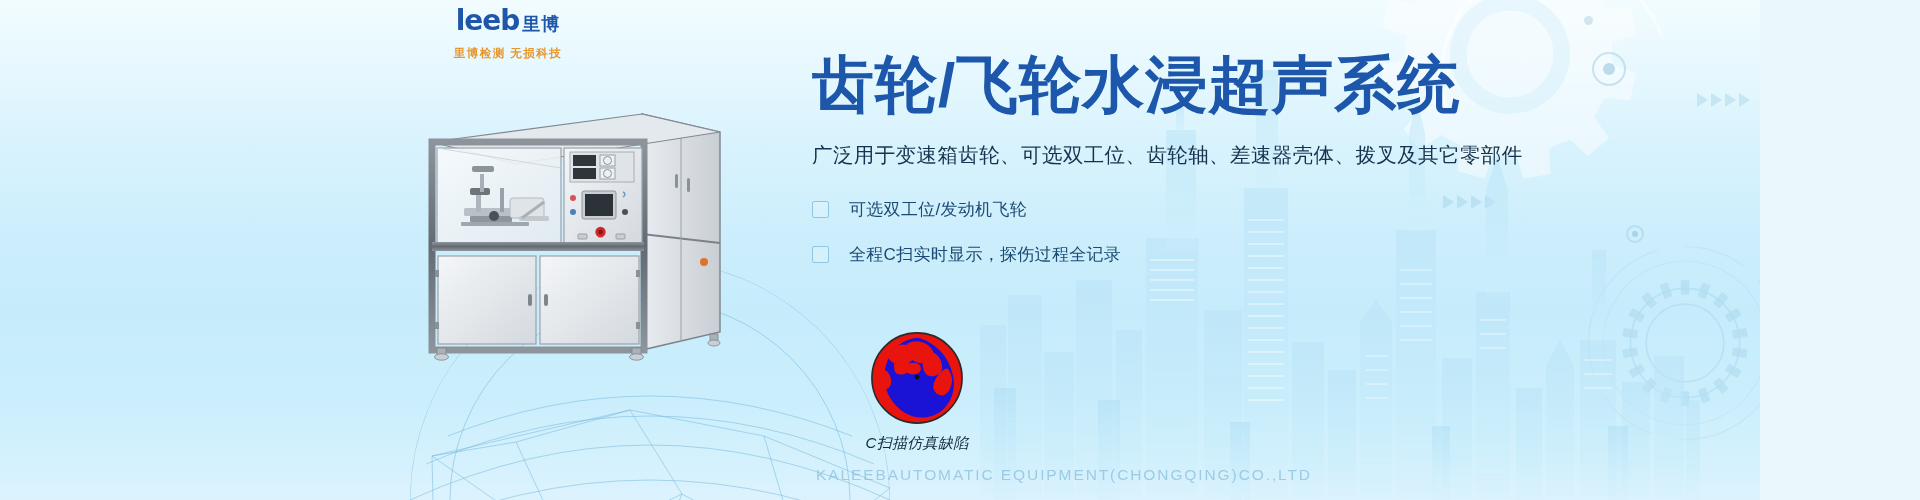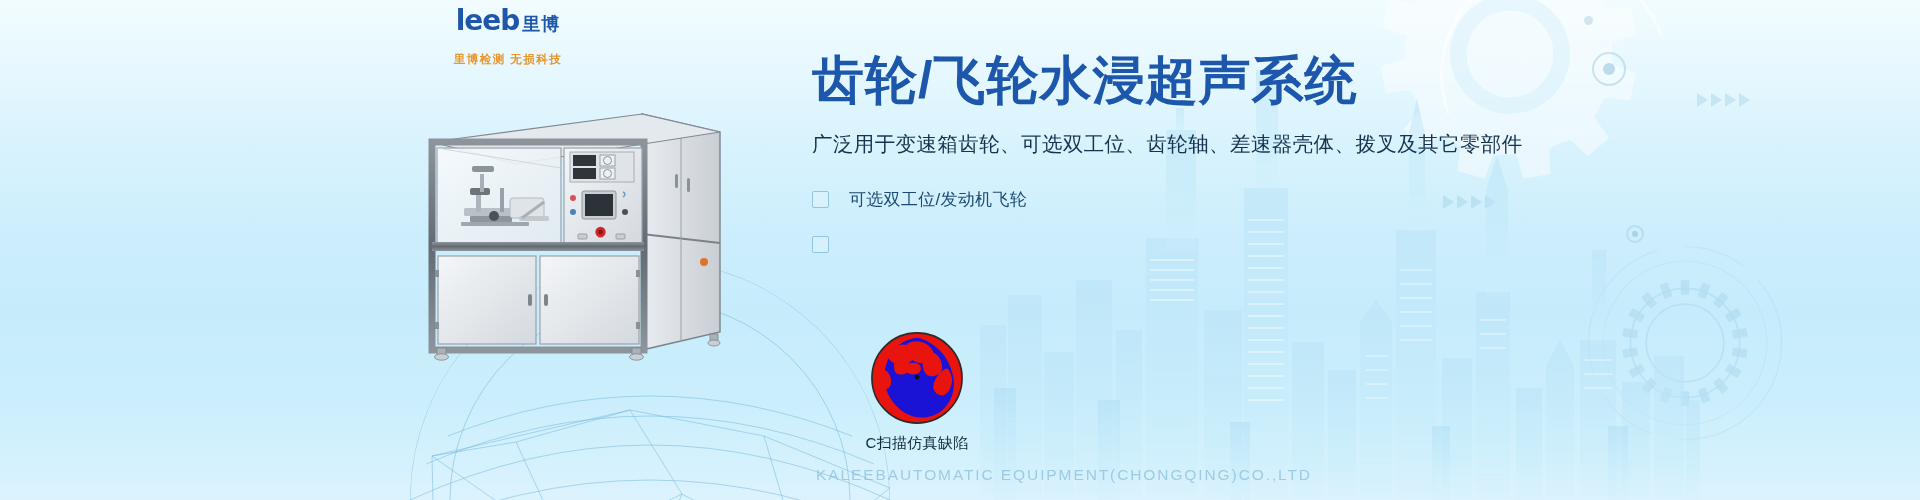--- a/index.html
+++ b/index.html
@@ -4,21 +4,21 @@
 <style>
   * { margin:0; padding:0; box-sizing:border-box; }
   html,body { width:1920px; height:500px; overflow:hidden; }
   body {
     font-family:"Liberation Sans","DejaVu Sans",sans-serif;
     background:#eaf8fe;
   }
 
   #banner{
     position:relative;
-    width:1920px; height:500px;
+    width:1760px; height:500px;
     overflow:hidden;
     background:linear-gradient(to bottom,
        #f2fcff 0%,
        #e6f8fe 14%,
        #d9f3fd 28%,
        #cdeefc 46%,
        #c6ecfb 62%,
        #cbeefc 80%,
        #d4f1fd 92%,
        #dcf3fd 100%);
@@ -86,37 +86,37 @@
   .logo-top{ display:flex; align-items:baseline; justify-content:center; gap:3px; }
   .logo-leeb{
     font-family:"DejaVu Sans",sans-serif;
     font-size:28px; font-weight:bold; letter-spacing:-1px;
     color:#1e56ab;
   }
   .logo-cn{
     font-size:18px; font-weight:bold; color:#1e56ab; letter-spacing:1px;
   }
   .logo-sub{
-    margin-top:19px;
+    margin-top:13px;
     font-size:11.5px; font-weight:bold; color:#e8952b; letter-spacing:1.5px;
     white-space:nowrap;
   }
 
   
   .machine{
     position:absolute; left:404px; top:104px;
     width:330px; height:260px;
   }
 
   
   .content{
     position:absolute; left:812px; top:52px; width:1000px;
   }
   .title{
-    font-size:52px; font-weight:bold; color:#1d57ab;
+    font-size:62px; font-weight:bold; color:#1d57ab;
     letter-spacing:1px; line-height:1.08;
     white-space:nowrap;
   }
   .subtitle{
     margin-top:22px;
     font-size:20.5px; color:#15334e; font-weight:500;
     letter-spacing:.4px; white-space:nowrap;
   }
   .features{ margin-top:23px; }
   .feature{
@@ -130,21 +130,21 @@
     background:rgba(255,255,255,.18);
     margin-right:20px;
   }
   .feature .txt{
     font-size:17px; color:#1b4a72; letter-spacing:.3px; white-space:nowrap;
   }
 
   
   .cscan{
     position:absolute; left:832px; top:330px;
-    width:170px; text-align:center;
+    width:170px; text-align:center;font-style:italic;
   }
   .cscan-img{
     width:96px; height:96px; margin:0 auto;
     position:relative;
   }
   .cscan-caption{
     margin-top:8px; font-size:15px; color:#102a3e;
     white-space:nowrap; letter-spacing:.3px;
   }
 
@@ -506,20 +506,21 @@
     <div class="title">齿轮/飞轮水浸超声系统</div>
     <div class="subtitle">广泛用于变速箱齿轮、可选双工位、齿轮轴、差速器壳体、拨叉及其它零部件</div>
 
     <div class="features">
       <div class="feature">
         <span class="box"></span>
         <span class="txt">可选双工位/发动机飞轮</span>
       </div>
       <div class="feature">
         <span class="box"></span>
+        <span class="txt">全程C扫实时显示，探伤过程全记录</span>
       </div>
     </div>
   </div>
 
   <div class="cscan">
     <div class="cscan-img">
       <svg viewBox="0 0 100 100" width="100%" height="100%">
         <defs>
           <clipPath id="cs">
               <circle cx="50" cy="50" r="47"></circle>

